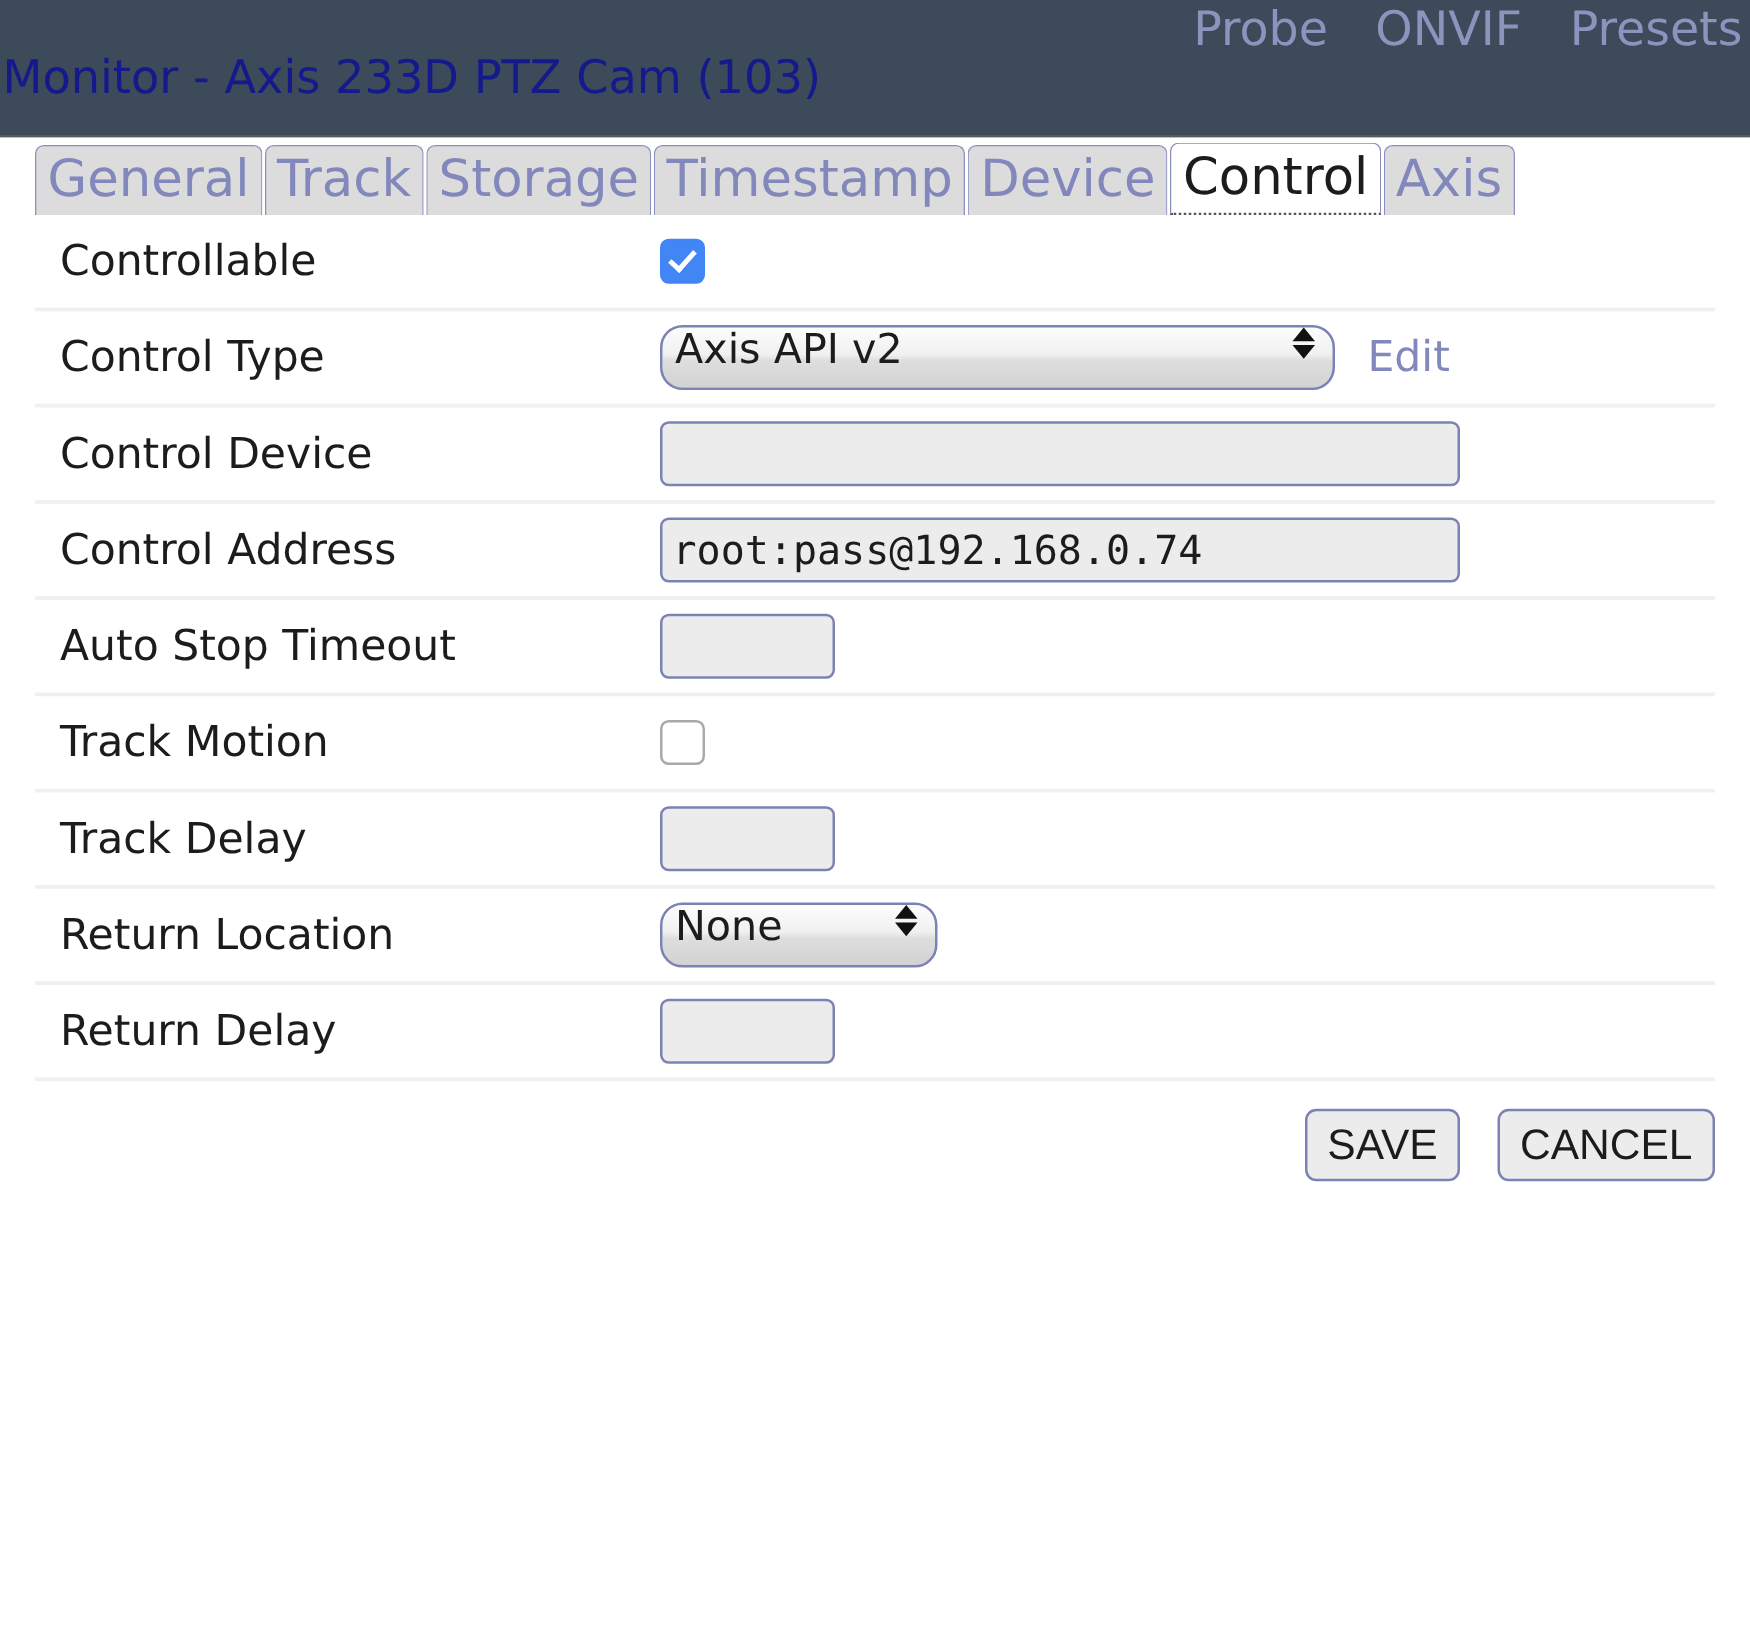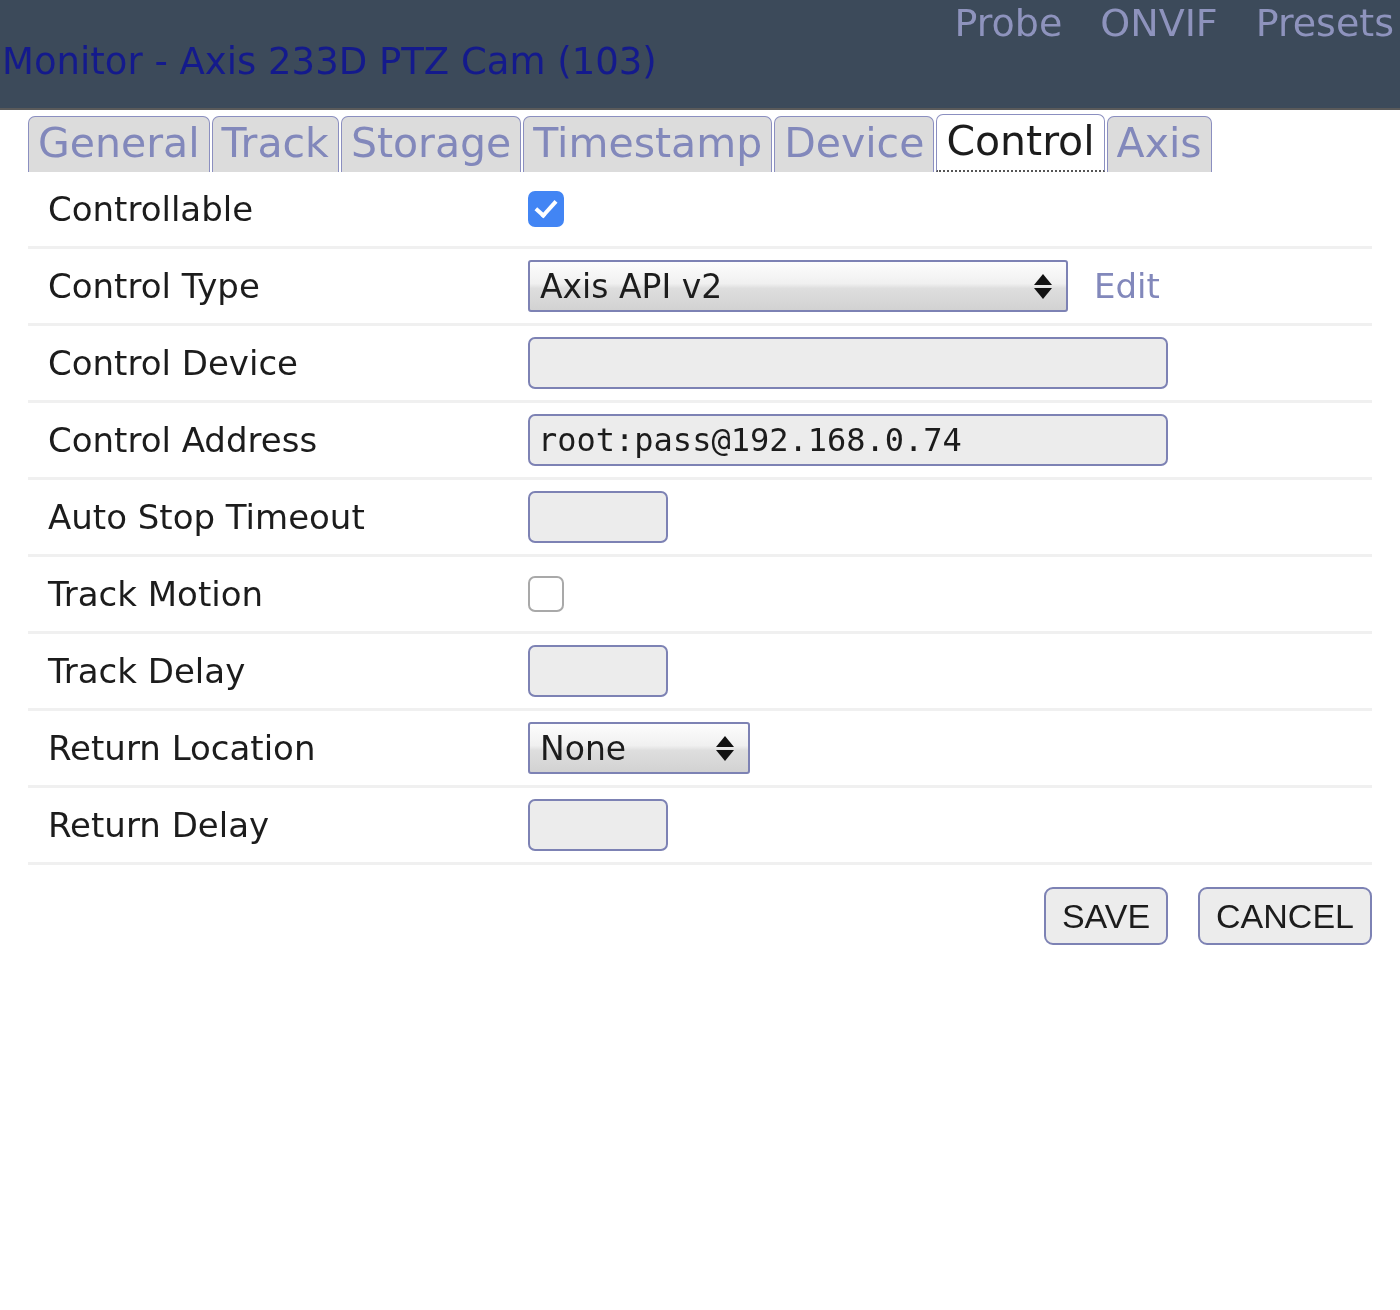--- a/index.html
+++ b/index.html
@@ -123,24 +123,24 @@
     box-sizing: border-box;
     outline: none;
   }
   .txt.wide  { width: 640px; }
   .txt.small { width: 140px; }
 
   .selectbox {
     position: relative;
     background: linear-gradient(#fdfdfd 0%, #f0f0f0 45%, #dedede 55%, #d2d2d2 100%);
     border: 2px solid #7d82b4;
-    border-radius: 3px;
+    border-radius: 18px;
     height: 52px;
     display: inline-flex;
-    align-items: center;
+    align-items: flex-start;
     box-sizing: border-box;
     cursor: pointer;
   }
   .selectbox .sel-text {
     color: #1c1c1c;
     font-size: 33px;
     line-height: 33px;
     padding: 0 10px;
     white-space: nowrap;
     flex: 1 1 auto;

